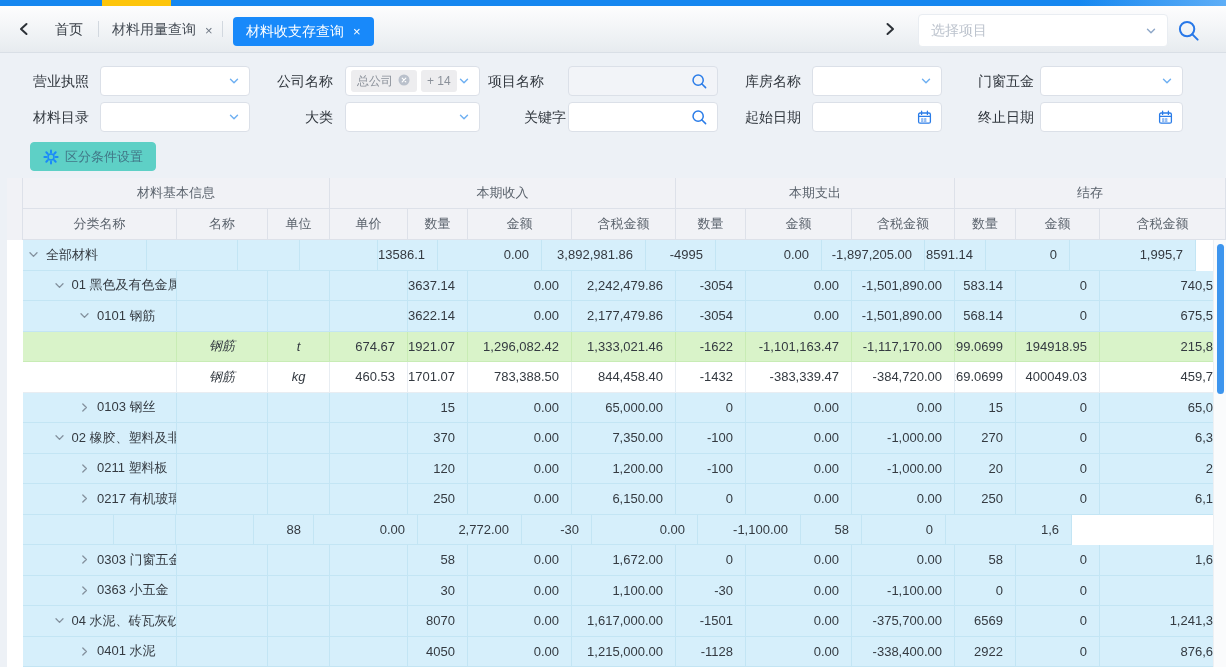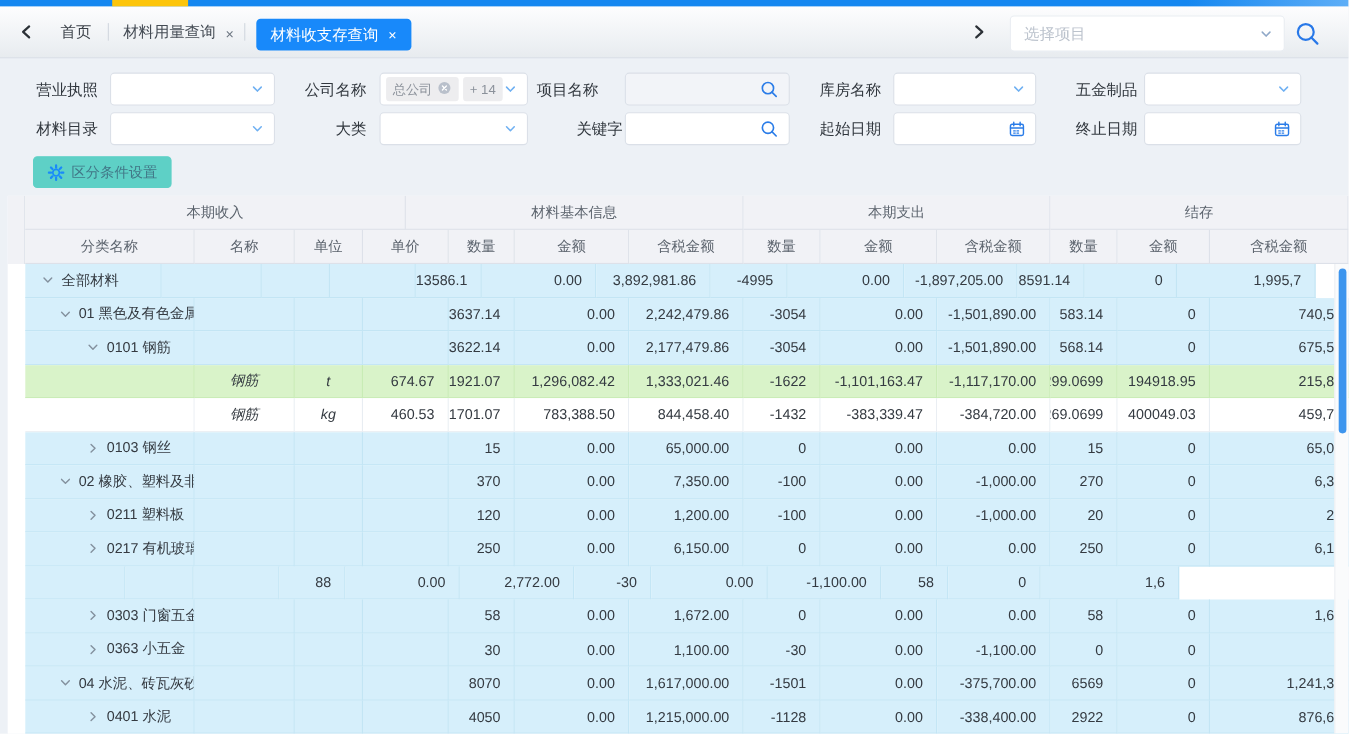--- a/index.html
+++ b/index.html
@@ -148,21 +148,21 @@
     </div>
     <div class="f-label" style="left: 705px; top: 13px;">库房名称</div>
     <div class="ctl" style="left: 812px; top: 13px; width: 130px;">
       <span class="grow"></span>
       <span class="right-ic">
         <svg width="12" height="12" viewBox="0 0 12 12" fill="none">
           <path d="M2.5 4.2 L6 7.8 L9.5 4.2" stroke="#6fb0f2" stroke-width="1.4" stroke-linecap="round" stroke-linejoin="round"></path>
         </svg>
       </span>
     </div>
-    <div class="f-label" style="left: 938px; top: 13px;">五金制品</div>
+    <div class="f-label" style="left: 938px; top: 13px;">门窗五金</div>
     <div class="ctl" style="left: 1040px; top: 13px; width: 143px;">
       <span class="grow"></span>
       <span class="right-ic">
         <svg width="12" height="12" viewBox="0 0 12 12" fill="none">
           <path d="M2.5 4.2 L6 7.8 L9.5 4.2" stroke="#6fb0f2" stroke-width="1.4" stroke-linecap="round" stroke-linejoin="round"></path>
         </svg>
       </span>
     </div>
     <div class="f-label" style="left: -7px; top: 49px;">材料目录</div>
     <div class="ctl" style="left: 100px; top: 49px; width: 150px;">
@@ -288,22 +288,22 @@
       </span>
       <span>关闭</span>
     </div>
   </div>
 
 <div class="table-wrap">
     <div class="thead">
       <div class="hspacer"></div>
       <div class="hcols">
         <div class="hrow">
+          <div class="hcell" style="width: 307px;">材料基本信息</div>
           <div class="hcell" style="width: 346px;">本期收入</div>
-          <div class="hcell" style="width: 307px;">材料基本信息</div>
           <div class="hcell" style="width: 279px;">本期支出</div>
           <div class="hcell" style="width: 271px;">结存</div>
         </div>
         <div class="hrow">
           <div class="hcell" style="width: 154px;">分类名称</div>
           <div class="hcell" style="width: 91px;">名称</div>
           <div class="hcell" style="width: 62px;">单位</div>
           <div class="hcell" style="width: 78px;">单价</div>
           <div class="hcell" style="width: 60px;">数量</div>
           <div class="hcell" style="width: 104px;">金额</div>
@@ -313,21 +313,21 @@
           <div class="hcell" style="width: 103px;">含税金额</div>
           <div class="hcell" style="width: 61px;">数量</div>
           <div class="hcell" style="width: 84px;">金额</div>
           <div class="hcell" style="width: 126px;">含税金额</div>
         </div>
       </div>
     </div>
   <div>
       <div class="brow cat">
         <div class="bspacer"></div>
-        <div class="bc" style="width:124px;padding-left:15px">
+        <div class="bc" style="width:124px;padding-left:5.0px">
           <span class="arrow">
             <svg width="11" height="11" viewBox="0 0 11 11" fill="none">
               <path d="M2 3.8 L5.5 7.4 L9 3.8" stroke="#84919e" stroke-width="1.3" stroke-linecap="round" stroke-linejoin="round"></path>
             </svg>
           </span>
           <span>全部材料</span>
         </div>
         <div class="bc" style="width:91px"></div>
         <div class="bc" style="width:62px"></div>
         <div class="bc num" style="width:78px"></div>

